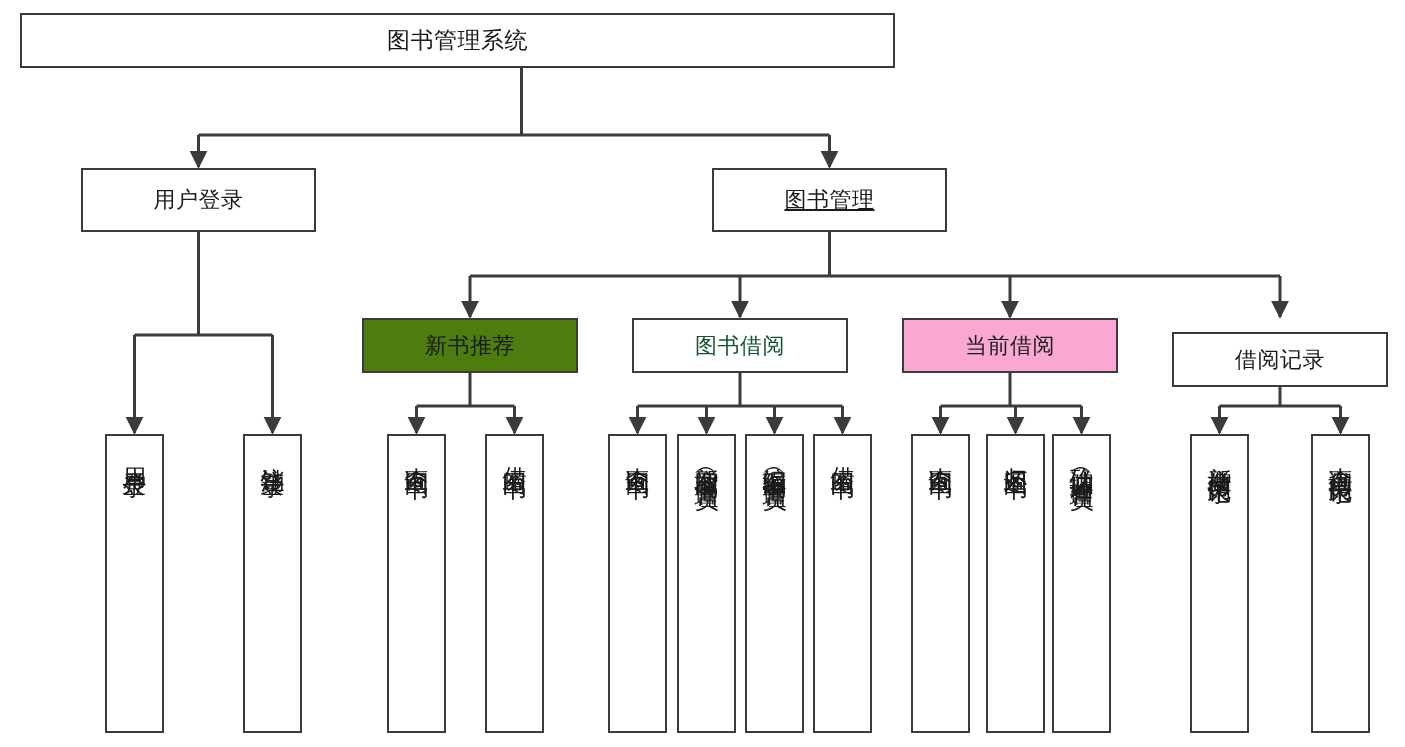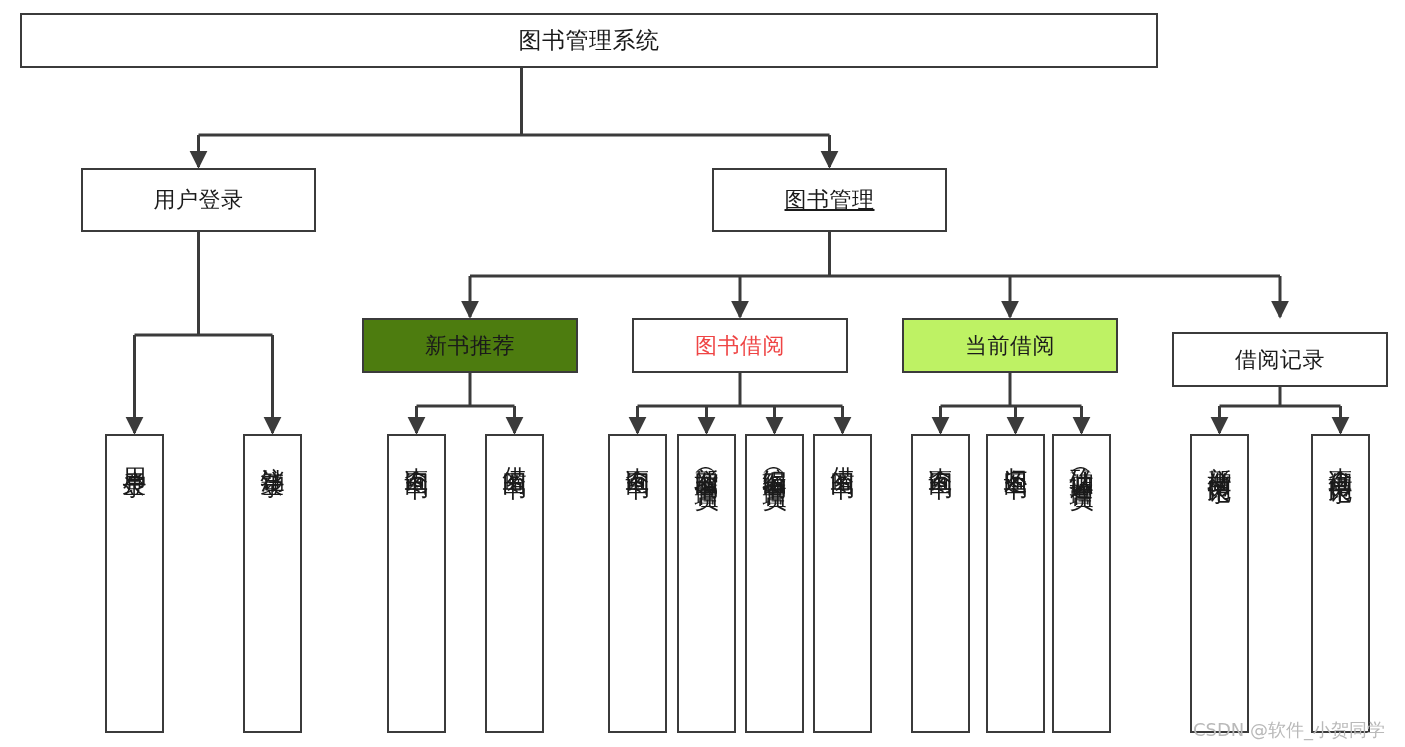--- a/index.html
+++ b/index.html
@@ -105,36 +105,36 @@
       <line x1="940.5" y1="406" x2="1081.5" y2="406" stroke="#3b3b3b" stroke-width="3"></line>
       <line x1="940.5" y1="406" x2="940.5" y2="433" stroke="#3b3b3b" stroke-width="3" marker-end="url(#arrow)"></line>
       <line x1="1015.5" y1="406" x2="1015.5" y2="433" stroke="#3b3b3b" stroke-width="3" marker-end="url(#arrow)"></line>
       <line x1="1081.5" y1="406" x2="1081.5" y2="433" stroke="#3b3b3b" stroke-width="3" marker-end="url(#arrow)"></line>
       <line x1="1280" y1="373" x2="1280" y2="406" stroke="#3b3b3b" stroke-width="3"></line>
       <line x1="1219.5" y1="406" x2="1340.5" y2="406" stroke="#3b3b3b" stroke-width="3"></line>
       <line x1="1219.5" y1="406" x2="1219.5" y2="433" stroke="#3b3b3b" stroke-width="3" marker-end="url(#arrow)"></line>
       <line x1="1340.5" y1="406" x2="1340.5" y2="433" stroke="#3b3b3b" stroke-width="3" marker-end="url(#arrow)"></line>
     </svg>
   <div id="node-layer">
-      <div class="node horiz root" style="left: 20px; top: 13px; width: 1138px; height: 55px; border-color: rgb(59, 59, 59); background: rgb(255, 255, 255); justify-content: center;">
+      <div class="node horiz root" style="left: 20px; top: 13px; width: 875px; height: 55px; border-color: rgb(59, 59, 59); background: rgb(255, 255, 255); justify-content: center;">
         <span class="node-label" style="color: rgb(26, 26, 26);">图书管理系统</span>
       </div>
       <div class="node horiz" style="left: 81px; top: 168px; width: 235px; height: 64px; border-color: rgb(59, 59, 59); background: rgb(255, 255, 255);">
         <span class="node-label" style="color: rgb(26, 26, 26);">用户登录</span>
       </div>
       <div class="node horiz" style="left: 712px; top: 168px; width: 235px; height: 64px; border-color: rgb(59, 59, 59); background: rgb(255, 255, 255);">
         <span class="node-label" style="color: rgb(26, 26, 26); text-decoration: underline;">图书管理</span>
       </div>
       <div class="node horiz" style="left: 362px; top: 318px; width: 216px; height: 55px; border-color: rgb(59, 59, 59); background: #4d7c0f;">
         <span class="node-label" style="color: rgb(26, 26, 26);">新书推荐</span>
       </div>
       <div class="node horiz" style="left: 632px; top: 318px; width: 216px; height: 55px; border-color: rgb(59, 59, 59); background: rgb(255, 255, 255);">
-        <span class="node-label" style="color: #ef4444;">图书借阅</span>
+        <span class="node-label" style="color: #14532d;">图书借阅</span>
       </div>
-      <div class="node horiz" style="left: 902px; top: 318px; width: 216px; height: 55px; border-color: rgb(59, 59, 59); background: #bef264;">
+      <div class="node horiz" style="left: 902px; top: 318px; width: 216px; height: 55px; border-color: rgb(59, 59, 59); background: #f9a8d4;">
         <span class="node-label" style="color: rgb(26, 26, 26);">当前借阅</span>
       </div>
       <div class="node horiz" style="left: 1172px; top: 332px; width: 216px; height: 55px; border-color: rgb(59, 59, 59); background: rgb(255, 255, 255);">
         <span class="node-label" style="color: rgb(26, 26, 26);">借阅记录</span>
       </div>
       <div class="node vert" style="left: 105px; top: 434px; width: 59px; height: 299px; border-color: rgb(59, 59, 59); background: rgb(255, 255, 255);">
         <span class="node-label" style="color: rgb(26, 26, 26);">用户登录</span>
       </div>
       <div class="node vert" style="left: 243px; top: 434px; width: 59px; height: 299px; border-color: rgb(59, 59, 59); background: rgb(255, 255, 255);">
         <span class="node-label" style="color: rgb(26, 26, 26);">注销登录</span>
@@ -166,14 +166,13 @@
       <div class="node vert" style="left: 1052px; top: 434px; width: 59px; height: 299px; border-color: rgb(59, 59, 59); background: rgb(255, 255, 255);">
         <span class="node-label" style="color: rgb(26, 26, 26);">确认归还（管理员）</span>
       </div>
       <div class="node vert" style="left: 1190px; top: 434px; width: 59px; height: 299px; border-color: rgb(59, 59, 59); background: rgb(255, 255, 255);">
         <span class="node-label" style="color: rgb(26, 26, 26);">新增借阅记录</span>
       </div>
       <div class="node vert" style="left: 1311px; top: 434px; width: 59px; height: 299px; border-color: rgb(59, 59, 59); background: rgb(255, 255, 255);">
         <span class="node-label" style="color: rgb(26, 26, 26);">查询借阅记录</span>
       </div>
     </div>
-  <div class="watermark" style="left: 1193px; top: 718px; color: rgb(185, 185, 185);">CSDN @软件_小贺同学</div>
 </div>
 
 </body></html>

